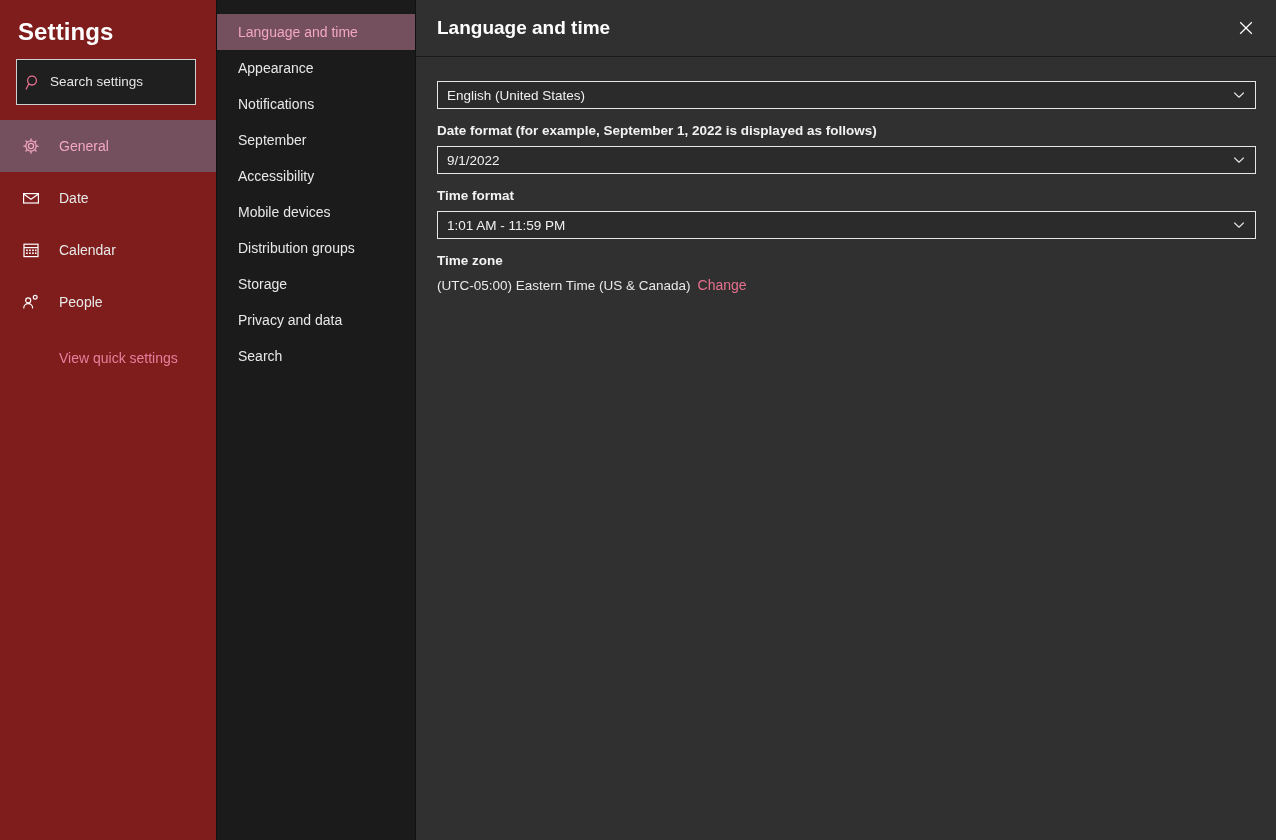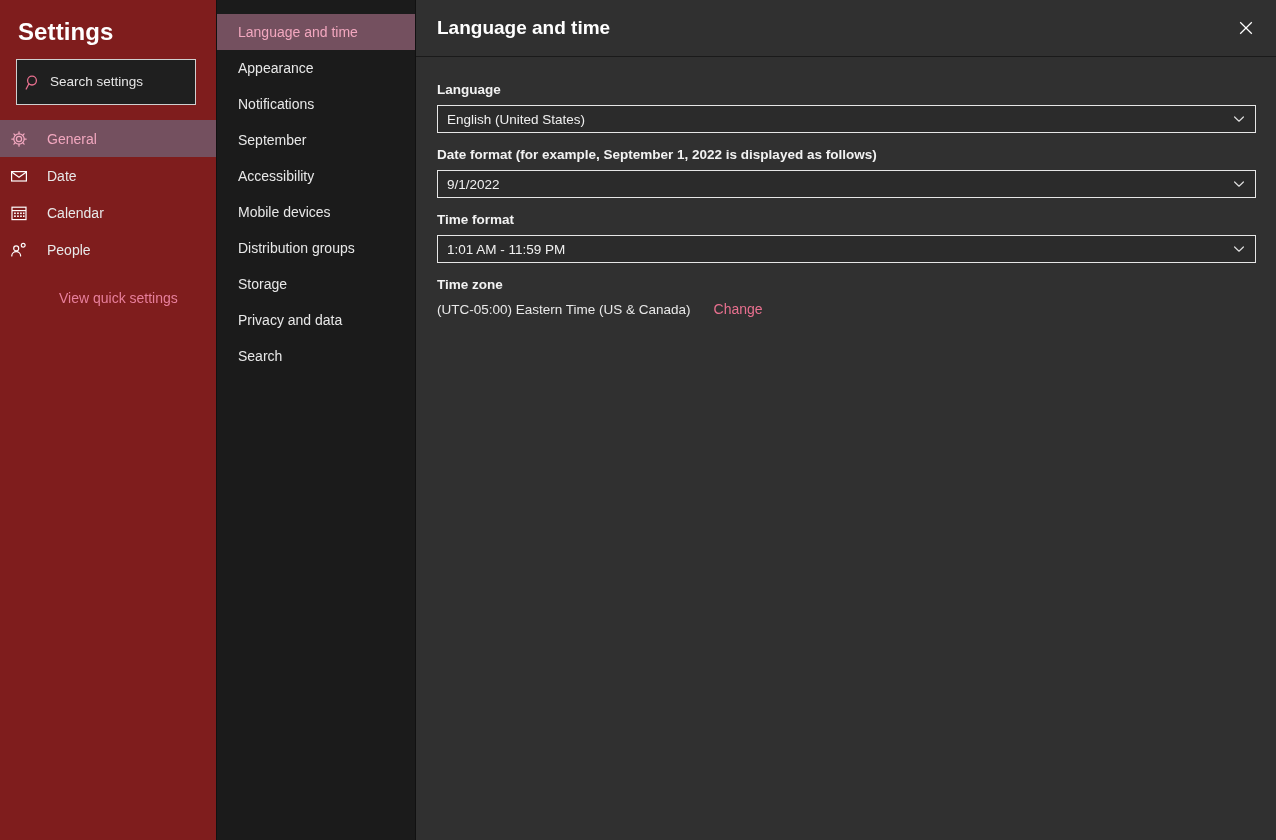--- a/index.html
+++ b/index.html
@@ -59,24 +59,24 @@
   .search-box .s-text {
     color: #e6e6e6;
     font-size: 13.5px;
     line-height: 16px;
     white-space: nowrap;
   }
 
   .nav-list { margin-top: 15px; }
 
   .nav-row {
-    height: 37px;
-    display: flex;
-    align-items: center;
-    padding-left: 10px;
+    height: 52px;
+    display: flex;
+    align-items: center;
+    padding-left: 22px;
     color: #e8e8e8;
     font-size: 14px;
     cursor: pointer;
     position: relative;
   }
   .nav-row .n-icon {
     width: 18px;
     height: 18px;
     flex: 0 0 18px;
     margin-right: 19px;
@@ -194,21 +194,21 @@
     width: 14px;
     height: 14px;
     display: block;
   }
 
   .tz-label { margin-top: 4px; }
 
   .tz-row {
     display: flex;
     align-items: baseline;
-    gap: 23px;
+    gap: 7px;
     margin-top: 2px;
     text-align: center;
   }
   .tz-value {
     color: #e9e9e9;
     font-size: 13.5px;
     line-height: 18px;
   }
   .tz-change {
     color: #e8708f;
@@ -314,21 +314,20 @@
       <div class="main-title">Language and time</div>
       <div class="close-btn">
         <svg viewBox="0 0 14 14" width="14" height="14" fill="none">
           <path d="M1.2 1.2l11.6 11.6M12.8 1.2L1.2 12.8" stroke="#ffffff" stroke-width="1.25"></path>
         </svg>
       </div>
     </div>
 
     <div class="main-body">
 
-      <div class="field-label">Language</div>
       <div class="select-field">
         <span class="sel-value">English (United States)</span>
         <span class="chev">
           <svg viewBox="0 0 14 14" width="14" height="14" fill="none">
             <path d="M2.6 5l4.4 4.2L11.4 5" stroke="#dcdcdc" stroke-width="1.2" stroke-linecap="round" stroke-linejoin="round"></path>
           </svg>
         </span>
       </div>
 
       <div class="field-label">Date format (for example, September 1, 2022 is displayed as follows)</div>

